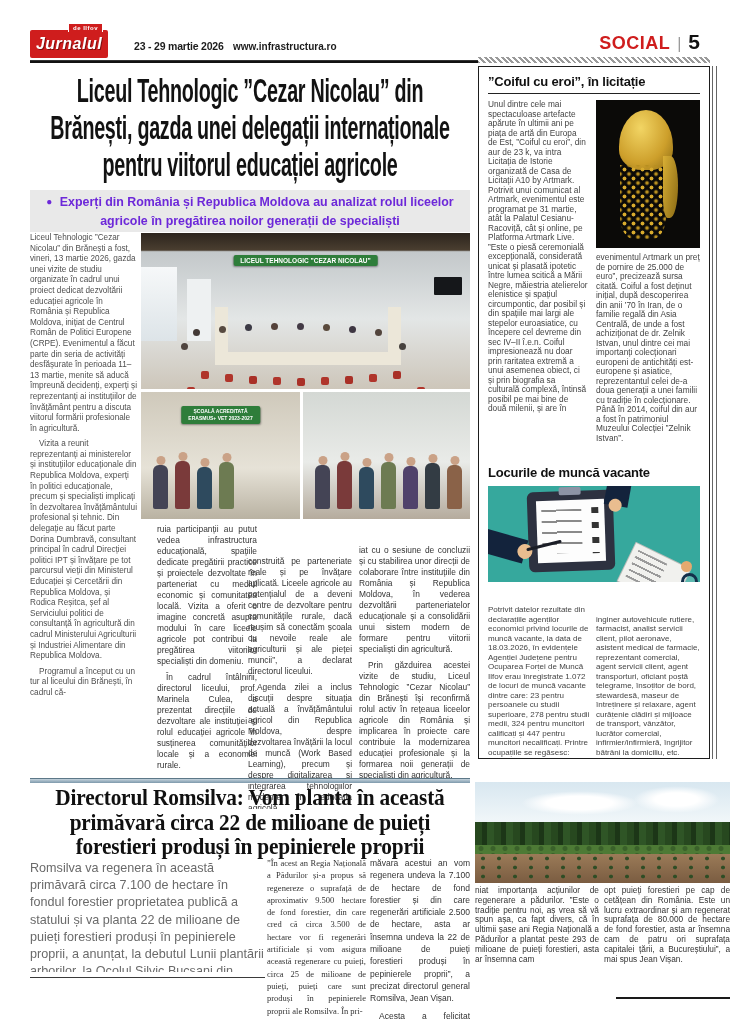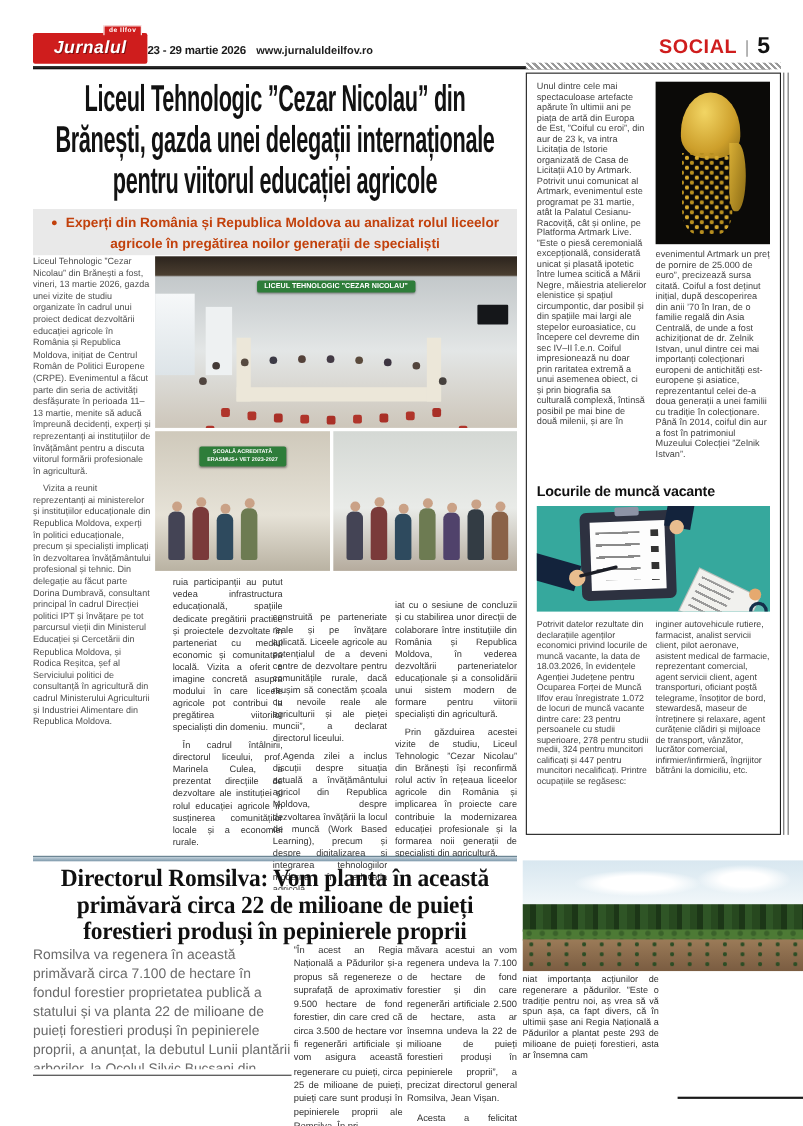--- a/index.html
+++ b/index.html
@@ -6,35 +6,35 @@
     --brand-red:#cf1d1d; --banner-green:#2e7d3a; --divider-blue:#7e99ab;
     --teal-bg:#36a89d; --gold:#d2a62e; --subhead-bg:#e9e9e9; --chair-red:#b0352b;
   }
   *{box-sizing:border-box;margin:0;padding:0;}
   html,body{background:#888;}
   body{font-family:"Liberation Sans", sans-serif;}
   .page{position:relative;width:730px;height:1024px;background:#fff;margin:0 auto;overflow:hidden;color:#222;}
   .abs{position:absolute;}
 
   
-  .logo{left:30px;top:30px;width:104px;height:28px;background:var(--brand-red);border-radius:2px;}
+  .logo{left:30px;top:30px;width:78px;height:28px;background:var(--brand-red);border-radius:2px;}
   .logo-tab{position:absolute;top:-7px;right:5px;background:var(--brand-red);color:#fff;font-size:6px;font-weight:bold;padding:1px 4px;letter-spacing:.5px;border:1px solid #fff;border-bottom:none;}
   .logo-main{color:#fff;font-weight:800;font-style:italic;font-size:16px;text-align:center;line-height:28px;letter-spacing:.5px;text-shadow:1px 1px 0 #7d0e0e;}
   .hdr-date{left:134px;top:40px;font-size:10.5px;font-weight:bold;color:#1c1c1c;letter-spacing:-.2px;}
   .hdr-site{left:233px;top:41px;font-size:10px;font-weight:bold;color:#1c1c1c;}
   .hdr-right{right:30px;top:30px;display:flex;align-items:baseline;gap:7px;}
   .hdr-section{color:var(--brand-red);font-weight:900;font-size:18px;letter-spacing:.5px;}
   .hdr-sep{color:#9a9a9a;font-size:16px;font-weight:300;}
   .hdr-page{color:#111;font-weight:900;font-size:21px;}
   .hdr-rule{left:30px;top:60px;width:670px;height:2px;border-top:1px solid #333;border-bottom:2px solid #111;}
 
   
   .headline{left:30px;top:72px;width:758px;transform:scaleX(.5805);transform-origin:0 0;}
   .headline p{font-size:34px;line-height:37px;font-weight:700;color:#121212;text-align:center;letter-spacing:-.5px;}
-  .subhead{left:30px;top:190px;width:440px;height:42px;background:var(--subhead-bg);text-align:center;font-size:12.4px;font-weight:bold;color:#c2410c;line-height:1.55;padding:3px 14px;}
+  .subhead{left:30px;top:190px;width:440px;height:42px;background:var(--subhead-bg);text-align:center;font-size:12.4px;font-weight:bold;color:#6d28d9;line-height:1.55;padding:3px 14px;}
   .bullet{display:inline-block;font-size:10px;vertical-align:1px;margin-right:4px;}
   .col{overflow:hidden;}
   .col p{margin:0 0 5px;}
   .col p + p{text-indent:9px;margin-top:-5px;padding-top:5px;}
   .m-col1{left:30px;top:233px;width:107px;height:544px;font-size:8.2px;line-height:10.6px;color:#4f4f4f;text-align:left;}
   .just{text-align:justify;color:#333;}
   .m-col2{left:141px;top:524px;width:100px;height:253px;font-size:8.4px;line-height:11px;margin-left:16px;}
   .m-col3{left:248px;top:524px;width:104px;height:253px;font-size:8.4px;line-height:11px;margin-top:32px;}
   .m-col4{left:359px;top:545px;width:111px;height:253px;font-size:8.4px;line-height:11px;}
   .divider{left:30px;top:778px;width:440px;height:5px;background:linear-gradient(#c3d2dc,var(--divider-blue));border-top:1px solid #5d7888;}
@@ -88,29 +88,29 @@
   .clip{position:absolute;left:50%;top:-4px;transform:translateX(-50%);width:22px;height:8px;background:#8d93a5;border-radius:2px;}
   .hand-left{position:absolute;left:-6px;top:48px;width:44px;height:24px;background:#13233c;transform:rotate(16deg);}
   .hand-left::after{content:"";position:absolute;right:-7px;top:4px;width:15px;height:15px;border-radius:50%;background:#e9bd8f;}
   .pen{position:absolute;left:38px;top:58px;width:36px;height:3px;background:#1b1e27;transform:rotate(-14deg);border-radius:2px;}
   .hand-top{position:absolute;left:118px;top:-8px;width:24px;height:28px;background:#13233c;transform:rotate(10deg);}
   .hand-top::after{content:"";position:absolute;bottom:-6px;left:5px;width:13px;height:13px;border-radius:50%;background:#e9bd8f;}
   .newspaper{position:absolute;right:16px;bottom:-14px;width:60px;height:42px;background:#f1f1ee;transform:rotate(26deg);box-shadow:0 0 0 1px #b9bdb9;}
   .newspaper::before{content:"";position:absolute;left:5px;top:5px;width:32px;height:30px;background:repeating-linear-gradient(#9a9a9a 0 2px,transparent 2px 7px);}
   .npface{position:absolute;right:8px;bottom:10px;width:11px;height:11px;border-radius:50%;background:#e5a96f;}
   .magnifier{position:absolute;right:2px;bottom:-8px;width:17px;height:17px;border:3px solid #14304b;border-radius:50%;background:rgba(255,255,255,.2);}
-  .jobs-cols{display:flex;gap:4px;overflow:hidden;height:168px;}
+  .jobs-cols{display:flex;gap:4px;overflow:hidden;height:168px;align-items:flex-end;}
   .jobs-col{width:50%;font-size:8px;line-height:9.5px;color:#444;overflow:hidden;}
 
   
   .b-headline{left:30px;top:786px;width:464px;transform:scaleX(.948);transform-origin:0 0;}
   .b-headline p{font-family:"Liberation Serif", serif;font-size:22.5px;line-height:24.5px;font-weight:700;color:#101010;text-align:center;letter-spacing:-.2px;}
   .b-intro{left:30px;top:860px;width:235px;height:112px;font-size:12.6px;line-height:17.2px;color:#6a6a6a;overflow:hidden;}
   .b-intro-rule{left:30px;top:977px;width:235px;height:0;border-top:1.5px solid #3a3a3a;}
-  .b-col2{left:267px;top:857px;width:99px;height:167px;font-size:8.5px;line-height:12.3px;}
+  .b-col2{left:267px;top:857px;width:99px;height:167px;font-size:8.5px;line-height:12.3px;font-family:Liberation Serif, serif;}
   .b-col3{left:370px;top:857px;width:100px;height:167px;font-size:8.5px;line-height:12.3px;}
   .forest{left:475px;top:782px;width:255px;height:101px;}
   .sky{position:absolute;left:0;top:0;right:0;height:44%;background:linear-gradient(#d8e7f0,#f3f8fa);}
   .sky::before{content:"";position:absolute;left:18%;top:20%;width:46%;height:55%;background:radial-gradient(ellipse,#ffffff 40%,rgba(255,255,255,0) 70%);}
   .sky::after{content:"";position:absolute;left:62%;top:10%;width:34%;height:60%;background:radial-gradient(ellipse,#ffffff 35%,rgba(255,255,255,0) 70%);}
   .trees{position:absolute;left:0;top:40%;right:0;height:24%;background:repeating-linear-gradient(90deg,#27481f 0 7px,#1c3617 7px 12px,#2f5526 12px 19px);}
   .hedge{position:absolute;left:0;top:62%;right:0;height:10%;background:#4d7a35;
     background-image:radial-gradient(circle,#3a612a 2px,rgba(0,0,0,0) 3px);background-size:12px 7px;}
   .soil{position:absolute;left:0;top:71%;right:0;bottom:0;background:linear-gradient(#9b7b58,#77593f);
     background-image:radial-gradient(circle,#2e4d25 1.6px,rgba(0,0,0,0) 2.2px),linear-gradient(#9b7b58,#7a5c41);background-size:16px 9px,100% 100%;}
@@ -121,38 +121,39 @@
 </head>
 <body>
 
 <div class="page">
 
   <div class="abs logo">
     <div class="logo-tab">de Ilfov</div>
     <div class="logo-main">Jurnalul</div>
   </div>
   <div class="abs hdr-date">23 - 29 martie 2026</div>
-  <div class="abs hdr-site">www.jurnaluldeilfov.ro</div>
+  <div class="abs hdr-site">www.infrastructura.ro</div>
   <div class="abs hdr-right">
     <span class="hdr-section">SOCIAL</span>
     <span class="hdr-sep">|</span>
     <span class="hdr-page">5</span>
   </div>
   <div class="abs hdr-rule"></div>
 
   <div class="abs headline">
       <p>Liceul Tehnologic ”Cezar Nicolau” din</p>
       <p>Brănești, gazda unei delegații internaționale</p>
       <p>pentru viitorul educației agricole</p>
     </div>
   <div class="abs subhead"><span class="bullet">●</span> <span>Experți din România și Republica Moldova au analizat rolul liceelor agricole în pregătirea noilor generații de specialiști</span></div>
 
   <div class="abs col m-col1">
       <p>Liceul Tehnologic ”Cezar Nicolau” din Brănești a fost, vineri, 13 martie 2026, gazda unei vizite de studiu organizate în cadrul unui proiect dedicat dezvoltării educației agricole în România și Republica Moldova, inițiat de Centrul Român de Politici Europene (CRPE). Evenimentul a făcut parte din seria de activități desfășurate în perioada 11–13 martie, menite să aducă împreună decidenți, experți și reprezentanți ai instituțiilor de învățământ pentru a discuta viitorul formării profesionale în agricultură.</p>
       <p>Vizita a reunit reprezentanți ai ministerelor și instituțiilor educaționale din Republica Moldova, experți în politici educaționale, precum și specialiști implicați în dezvoltarea învățământului profesional și tehnic. Din delegație au făcut parte Dorina Dumbravă, consultant principal în cadrul Direcției politici IPT și învățare pe tot parcursul vieții din Ministerul Educației și Cercetării din Republica Moldova, și Rodica Reșitca, șef al Serviciului politici de consultanță în agricultură din cadrul Ministerului Agriculturii și Industriei Alimentare din Republica Moldova.</p>
+      <p>Programul a început cu un tur al liceului din Brănești, în cadrul că-</p>
     </div>
 
   <div class="abs photo photo1">
     <div class="window"></div>
     <div class="pbanner pb1">LICEUL TEHNOLOGIC ”CEZAR NICOLAU”</div>
     <div class="tv"></div>
     <div class="u-table"></div>
     <div class="chairs"></div>
     <div class="heads"></div>
   </div>
@@ -191,20 +192,21 @@
   <div class="abs col just m-col4">
       <p>iat cu o sesiune de concluzii și cu stabilirea unor direcții de colaborare între instituțiile din România și Republica Moldova, în vederea dezvoltării parteneriatelor educaționale și a consolidării unui sistem modern de formare pentru viitorii specialiști din agricultură.</p>
       <p>Prin găzduirea acestei vizite de studiu, Liceul Tehnologic ”Cezar Nicolau” din Brănești își reconfirmă rolul activ în rețeaua liceelor agricole din România și implicarea în proiecte care contribuie la modernizarea educației profesionale și la formarea noii generații de specialiști din agricultură.</p>
     </div>
 
   <div class="abs divider"></div>
 
   <div class="abs hatch"></div>
   <div class="abs vrule"></div>
   <div class="abs sidebar">
+    <div class="sb-title">”Coiful cu eroi”, în licitație</div>
     <div class="ac-cols">
       <div class="ac-left">Unul dintre cele mai spectaculoase artefacte apărute în ultimii ani pe piața de artă din Europa de Est, ”Coiful cu eroi”, din aur de 23 k, va intra Licitația de Istorie organizată de Casa de Licitații A10 by Artmark. Potrivit unui comunicat al Artmark, evenimentul este programat pe 31 martie, atât la Palatul Cesianu-Racoviță, cât și online, pe Platforma Artmark Live. ”Este o piesă ceremonială excepțională, considerată unicat și plasată ipotetic între lumea scitică a Mării Negre, măiestria atelierelor elenistice și spațiul circumpontic, dar posibil și din spațiile mai largi ale stepelor euroasiatice, cu începere cel devreme din sec IV–II î.e.n. Coiful impresionează nu doar prin raritatea extremă a unui asemenea obiect, ci și prin biografia sa culturală complexă, întinsă posibil pe mai bine de două milenii, și are în</div>
       <div class="ac-right">
         <div class="helmet">
           <div class="dome"></div>
           <div class="mesh"></div>
           <div class="flap"></div>
         </div>
         <div class="ac-right-text">evenimentul Artmark un preț de pornire de 25.000 de euro”, precizează sursa citată. Coiful a fost deținut inițial, după descoperirea din anii ’70 în Iran, de o familie regală din Asia Centrală, de unde a fost achiziționat de dr. Zelnik Istvan, unul dintre cei mai importanți colecționari europeni de antichități est-europene și asiatice, reprezentantul celei de-a doua generații a unei familii cu tradiție în colecționare. Până în 2014, coiful din aur a fost în patrimoniul Muzeului Colecției ”Zelnik Istvan”.</div>
       </div>
@@ -242,15 +244,16 @@
     </div>
 
   <div class="abs photo forest">
     <div class="sky"></div>
     <div class="trees"></div>
     <div class="hedge"></div>
     <div class="soil"></div>
   </div>
 
   <div class="abs col just b-col4">niat importanța acțiunilor de regenerare a pădurilor. ”Este o tradiție pentru noi, aș vrea să vă spun așa, ca fapt divers, că în ultimii șase ani Regia Națională a Pădurilor a plantat peste 293 de milioane de puieți forestieri, asta ar însemna cam</div>
+  <div class="abs col just b-col5">opt puieți forestieri pe cap de cetățean din România. Este un lucru extraordinar și am regenerat suprafața de 80.000 de hectare de fond forestier, asta ar însemna cam de patru ori suprafața capitalei țării, a Bucureștiului”, a mai spus Jean Vișan.</div>
   <div class="abs end-rule"></div>
 
 </div>
 
 </body></html>

